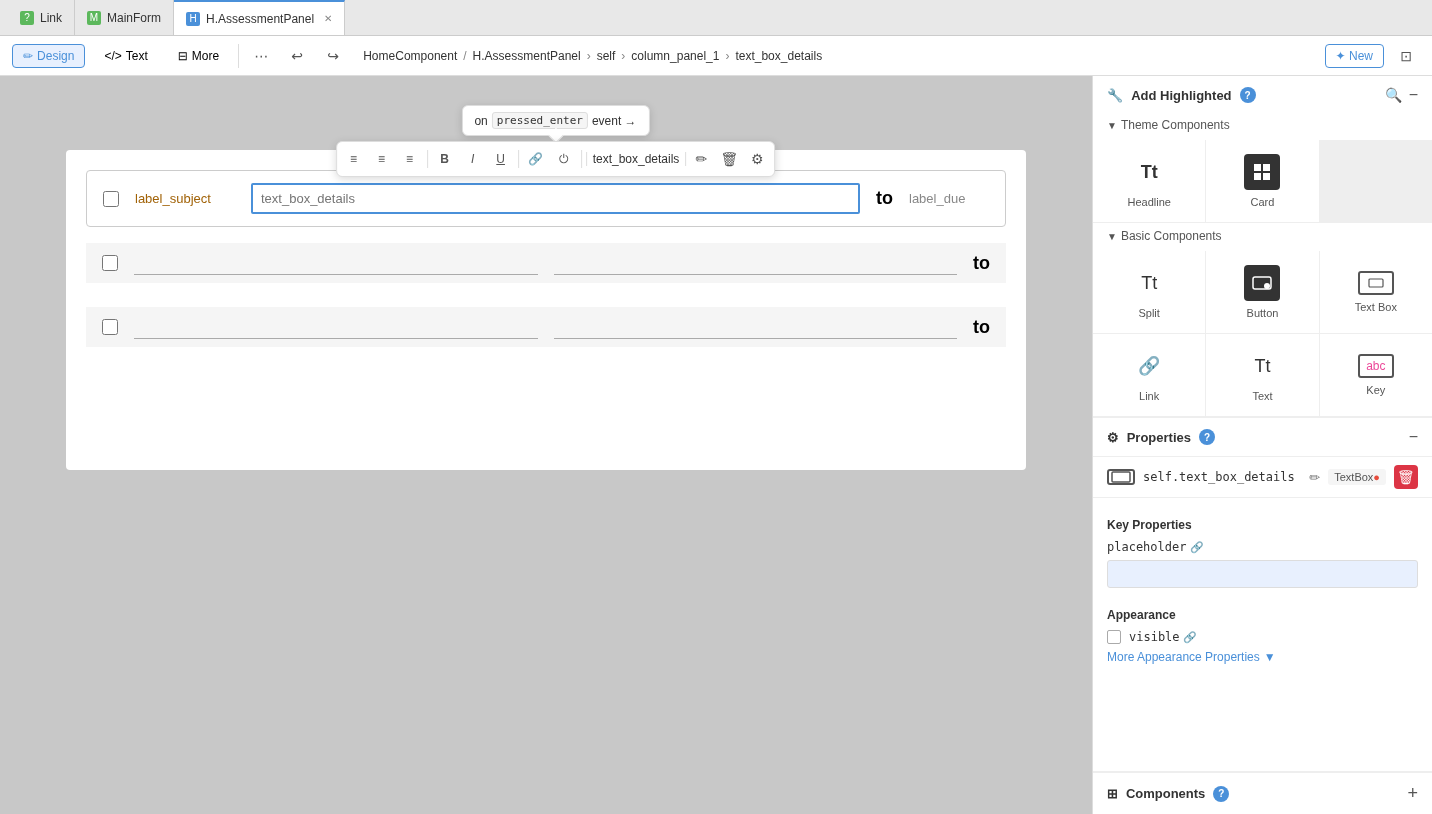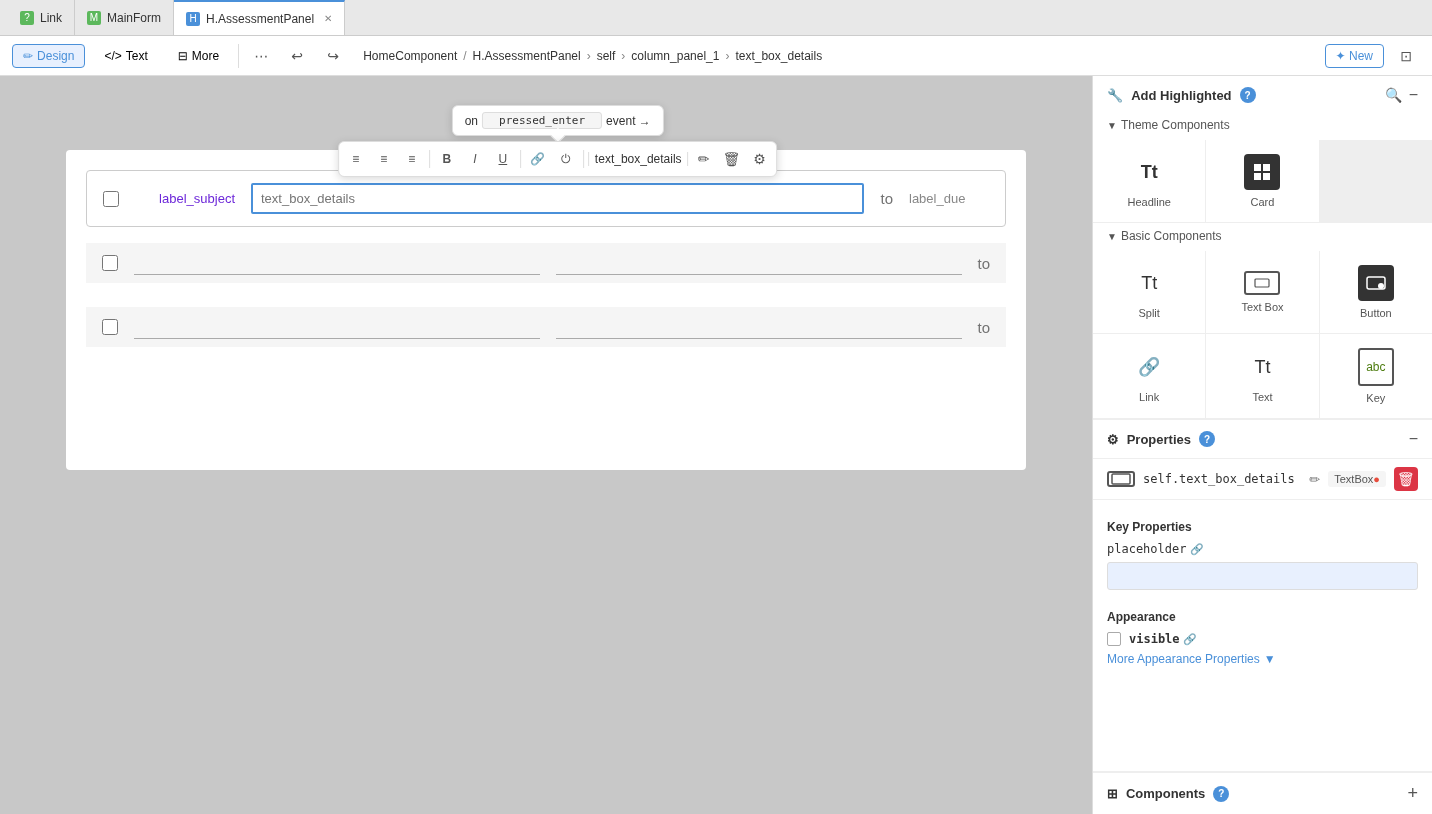--- a/index.html
+++ b/index.html
@@ -142,44 +142,44 @@
       position: relative;
     }
     .form-row-checkbox {
       width: 16px;
       height: 16px;
       border: 1px solid #aaa;
       flex-shrink: 0;
     }
     .form-label {
       font-size: 13px;
-      color: #6d28d9;
+      color: #a16207;
       min-width: 100px;
-      text-align: right;
     }
     .form-input {
       flex: 1;
       border: none;
       border-bottom: 1px solid #aaa;
       outline: none;
       font-size: 13px;
       color: #888;
       padding: 4px 0;
       background: transparent;
     }
     .form-input.highlighted {
       border: 2px solid #4a90d9;
       border-radius: 2px;
       padding: 6px 8px;
       background: #fff;
     }
     .form-to {
-      font-size: 15px;
-      color: #737373;
+      font-size: 18px;
+      color: #000000;
       flex-shrink: 0;
+      font-weight: bold;
     }
     .form-label-due {
       font-size: 13px;
       color: #888;
       min-width: 80px;
     }
 
     
     .selected-element {
       position: relative;
@@ -255,21 +255,21 @@
       width: 10px; height: 10px;
       background: #fff;
       border-right: 1px solid #ddd;
       border-bottom: 1px solid #ddd;
       transform: translateX(-50%) rotate(45deg);
     }
     .event-key {
       background: #f5f5f5;
       border: 1px solid #ddd;
       border-radius: 3px;
-      padding: 1px 16px;
+      padding: 1px 4px;
       font-family: monospace;
       font-size: 11px;
     }
 
     
     .right-panel {
       width: 340px;
       background: #fff;
       border-left: 1px solid #ddd;
       display: flex;
@@ -446,21 +446,20 @@
       font-size: 12px;
       font-weight: 600;
       color: #333;
       margin: 12px 0 8px;
     }
     .appearance-row {
       display: flex;
       align-items: center;
       gap: 8px;
       margin-bottom: 6px;
-      font-weight: bold;
     }
     .checkbox-sm {
       width: 14px;
       height: 14px;
       border: 1px solid #aaa;
       border-radius: 2px;
     }
     .visible-label {
       font-size: 12px;
       font-family: monospace;
@@ -696,46 +695,46 @@
           <span style="font-size:10px;">▼</span>
           <span>Basic Components</span>
         </div>
       </div>
       <div class="component-grid">
         <div class="component-item">
           <div class="icon" style="font-size:18px;color:#333;">Tt</div>
           <span class="label">Split</span>
         </div>
         <div class="component-item">
-          <div class="icon" style="border:2px solid #555; border-radius:3px; width:36px; height:24px; display:flex; align-items:center; justify-content:center;">
-            <svg width="16" height="10" viewBox="0 0 16 10">
-              <rect x="1" y="1" width="14" height="8" rx="1" fill="none" stroke="#555" stroke-width="1.2"></rect>
-            </svg>
-          </div>
-          <span class="label">Text Box</span>
-        </div>
-        <div class="component-item">
           <div class="icon dark-bg">
             <svg width="20" height="14" viewBox="0 0 20 14" fill="white">
               <rect x="1" y="1" width="18" height="12" rx="2" fill="none" stroke="white" stroke-width="1.5"></rect>
               <circle cx="15" cy="10" r="3" fill="white"></circle>
             </svg>
           </div>
           <span class="label">Button</span>
         </div>
         <div class="component-item">
+          <div class="icon" style="border:2px solid #555; border-radius:3px; width:36px; height:24px; display:flex; align-items:center; justify-content:center;">
+            <svg width="16" height="10" viewBox="0 0 16 10">
+              <rect x="1" y="1" width="14" height="8" rx="1" fill="none" stroke="#555" stroke-width="1.2"></rect>
+            </svg>
+          </div>
+          <span class="label">Text Box</span>
+        </div>
+        <div class="component-item">
           <div class="icon" style="font-size:18px;">🔗</div>
           <span class="label">Link</span>
         </div>
         <div class="component-item">
           <div class="icon" style="font-size:18px;color:#333;">Tt</div>
           <span class="label">Text</span>
         </div>
         <div class="component-item">
-          <div class="icon" style="font-size:16px; border:2px solid #555; border-radius:3px; width:36px; height:38px; display:flex; align-items:center; justify-content:center; color:#4d7c0f; font-size:12px;">abc</div>
+          <div class="icon" style="font-size:16px; border:2px solid #555; border-radius:3px; width:36px; height:24px; display:flex; align-items:center; justify-content:center; color:#ec4899; font-size:12px;">abc</div>
           <span class="label">Key</span>
         </div>
       </div>
     </div>
 
     <div class="panel-section" style="flex:1;display:flex;flex-direction:column;">
       <div class="props-header">
         <div class="left">
           <span>⚙</span>
           <span>Properties</span>

